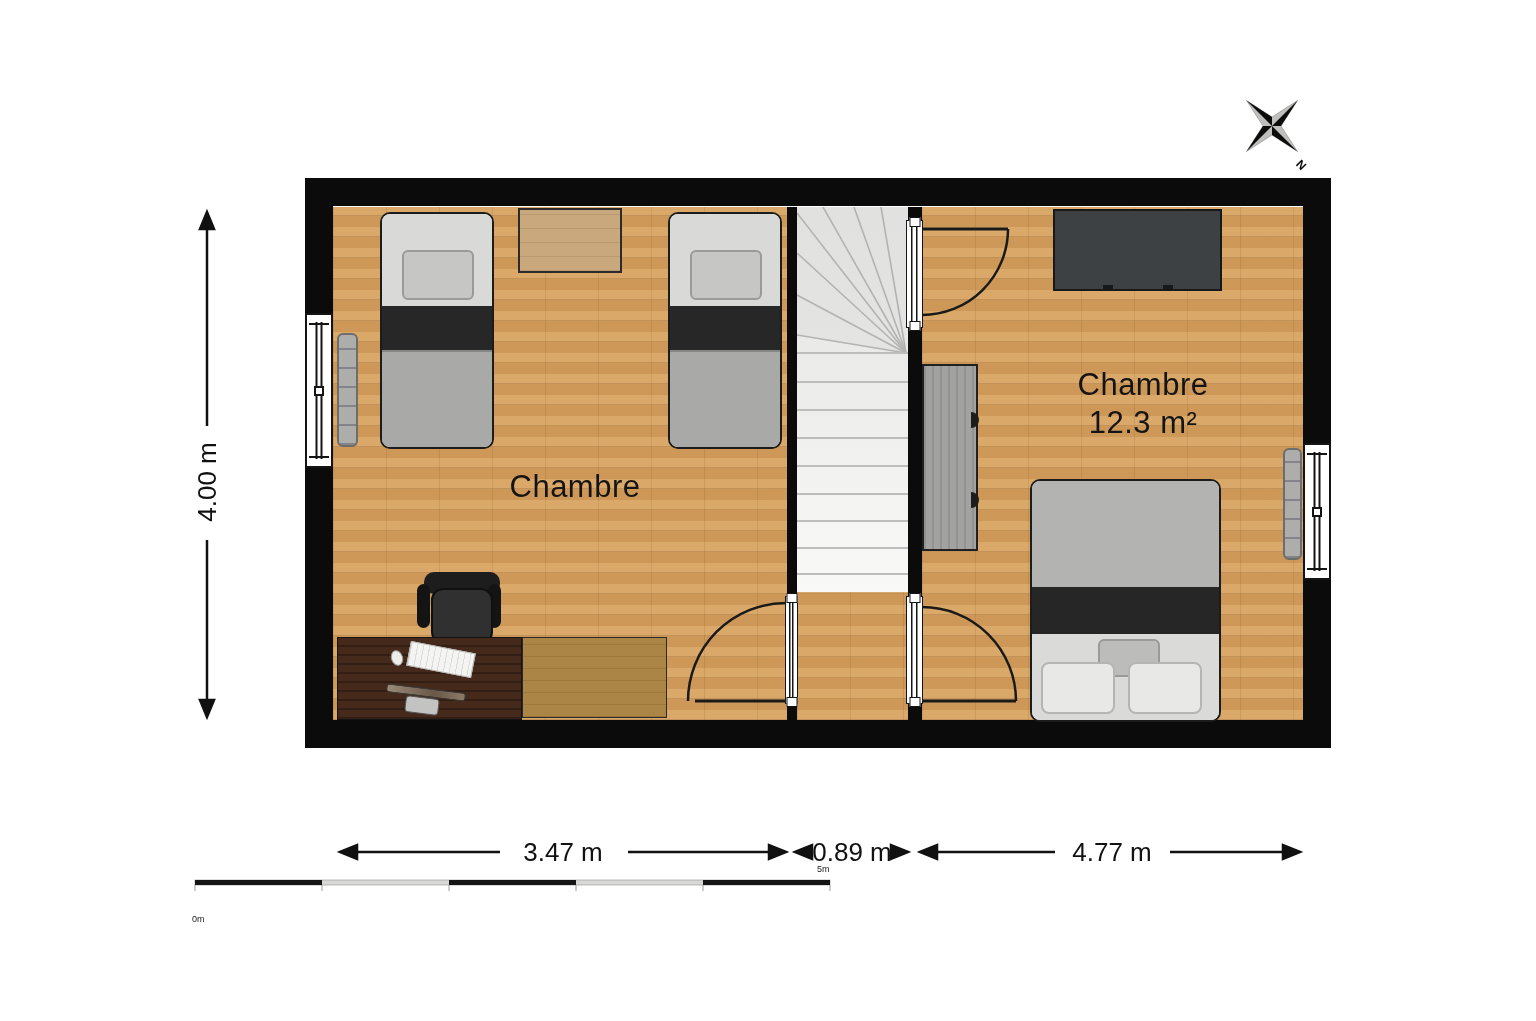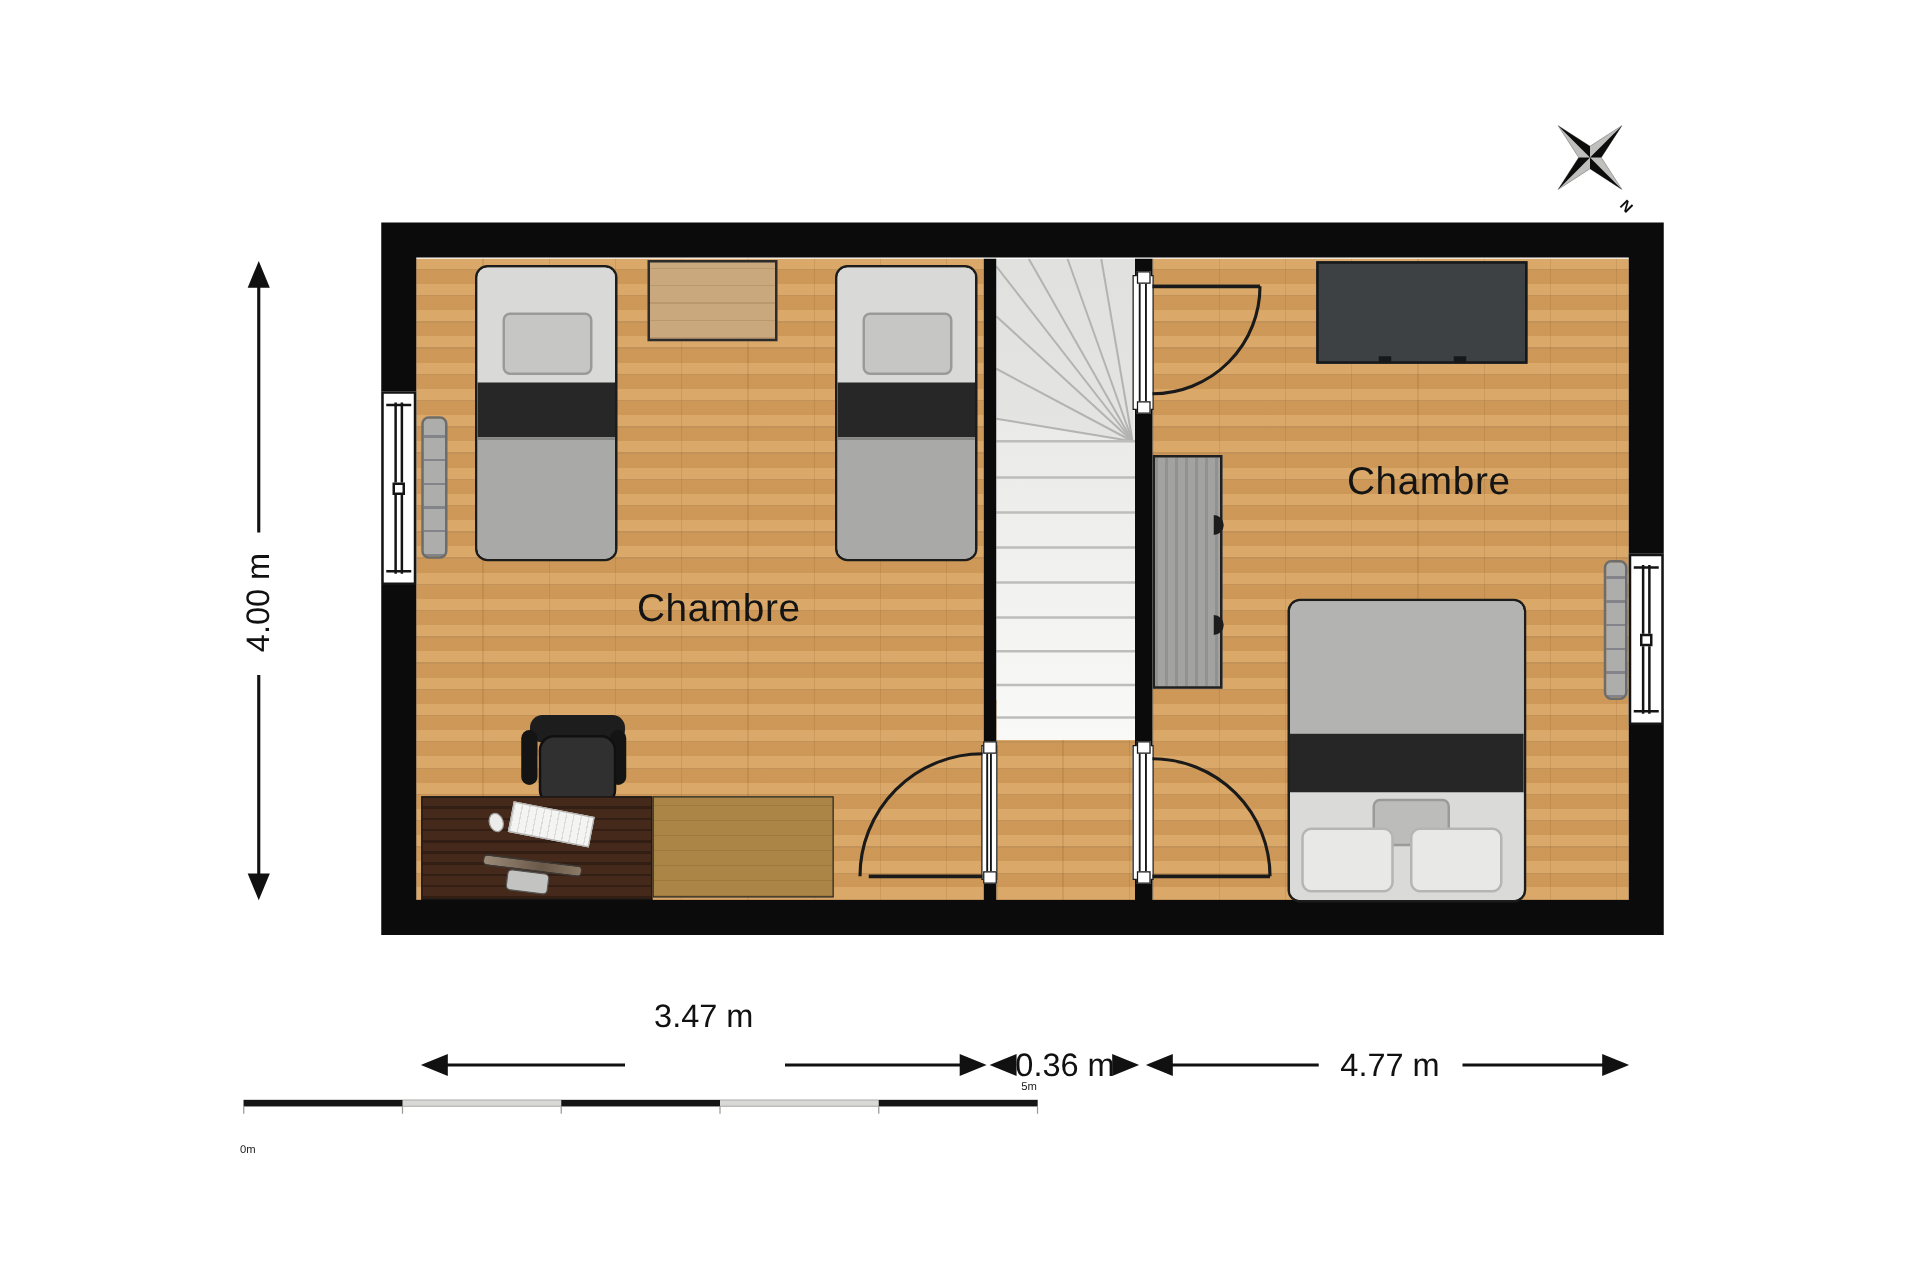--- a/index.html
+++ b/index.html
@@ -187,20 +187,21 @@
       <path stroke-width="3" d="M 922 229 L 1008 229"></path>
       <path stroke-width="2.5" d="M 922 315 A 86 86 0 0 0 1008 229"></path>
     </g>
   </svg>
 
   <div class="abs room-label" style="left:450px;top:468px;width:250px;">
     <div>Chambre</div>
   </div>
   <div class="abs room-label" style="left:1018px;top:366px;width:250px;">
     <div>Chambre</div>
+    <div>12.3 m²</div>
   </div>
 
   <svg class="abs" style="left:0;top:0;z-index:5;pointer-events:none;" width="1536" height="1021" viewBox="0 0 1536 1021">
     <g stroke="#111" stroke-width="2.5" fill="#111">
 
       <line x1="352" y1="852" x2="500" y2="852"></line>
         <line x1="628" y1="852" x2="776" y2="852"></line>
       <polygon points="340,852 357,845 357,859"></polygon>
         <polygon points="786,852 769,845 769,859"></polygon>
 
@@ -227,22 +228,22 @@
         <line x1="195" y1="885" x2="195" y2="891"></line>
           <line x1="322" y1="885" x2="322" y2="891"></line>
         <line x1="449" y1="885" x2="449" y2="891"></line>
           <line x1="576" y1="885" x2="576" y2="891"></line>
         <line x1="703" y1="885" x2="703" y2="891"></line>
           <line x1="830" y1="885" x2="830" y2="891"></line>
       </g>
     </g>
   </svg>
 
-  <div class="abs dim-label" style="left:563px;top:813px;">3.47 m</div>
-  <div class="abs dim-label" style="left:852px;top:852px;">0.36 m</div>
+  <div class="abs dim-label" style="left:563px;top:852px;">3.47 m</div>
+  <div class="abs dim-label" style="left:852px;top:852px;">0.89 m</div>
   <div class="abs dim-label" style="left:1112px;top:852px;">4.77 m</div>
   <div class="abs dim-label" style="left:207px;top:482px;transform:translate(-50%,-50%) rotate(-90deg);">4.00 m</div>
 
   <div class="abs scale-label" style="left:192px;top:866px;margin-top:48px;">0m</div>
   <div class="abs scale-label" style="left:817px;top:864px;">5m</div>
 
   <svg class="abs" style="left:1232px;top:86px;z-index:6;" width="90" height="90" viewBox="0 0 90 90">
     <polygon points="14.5,14.5 40,31 65.5,14.5 49,40 65.5,65.5 40,49 14.5,65.5 31,40" fill="#bfbfbd" stroke="#8a8a88" stroke-width="0.6"></polygon>
     <g fill="#0c0c0c">
       <polygon points="40,40 14.5,14.5 40,31"></polygon>

